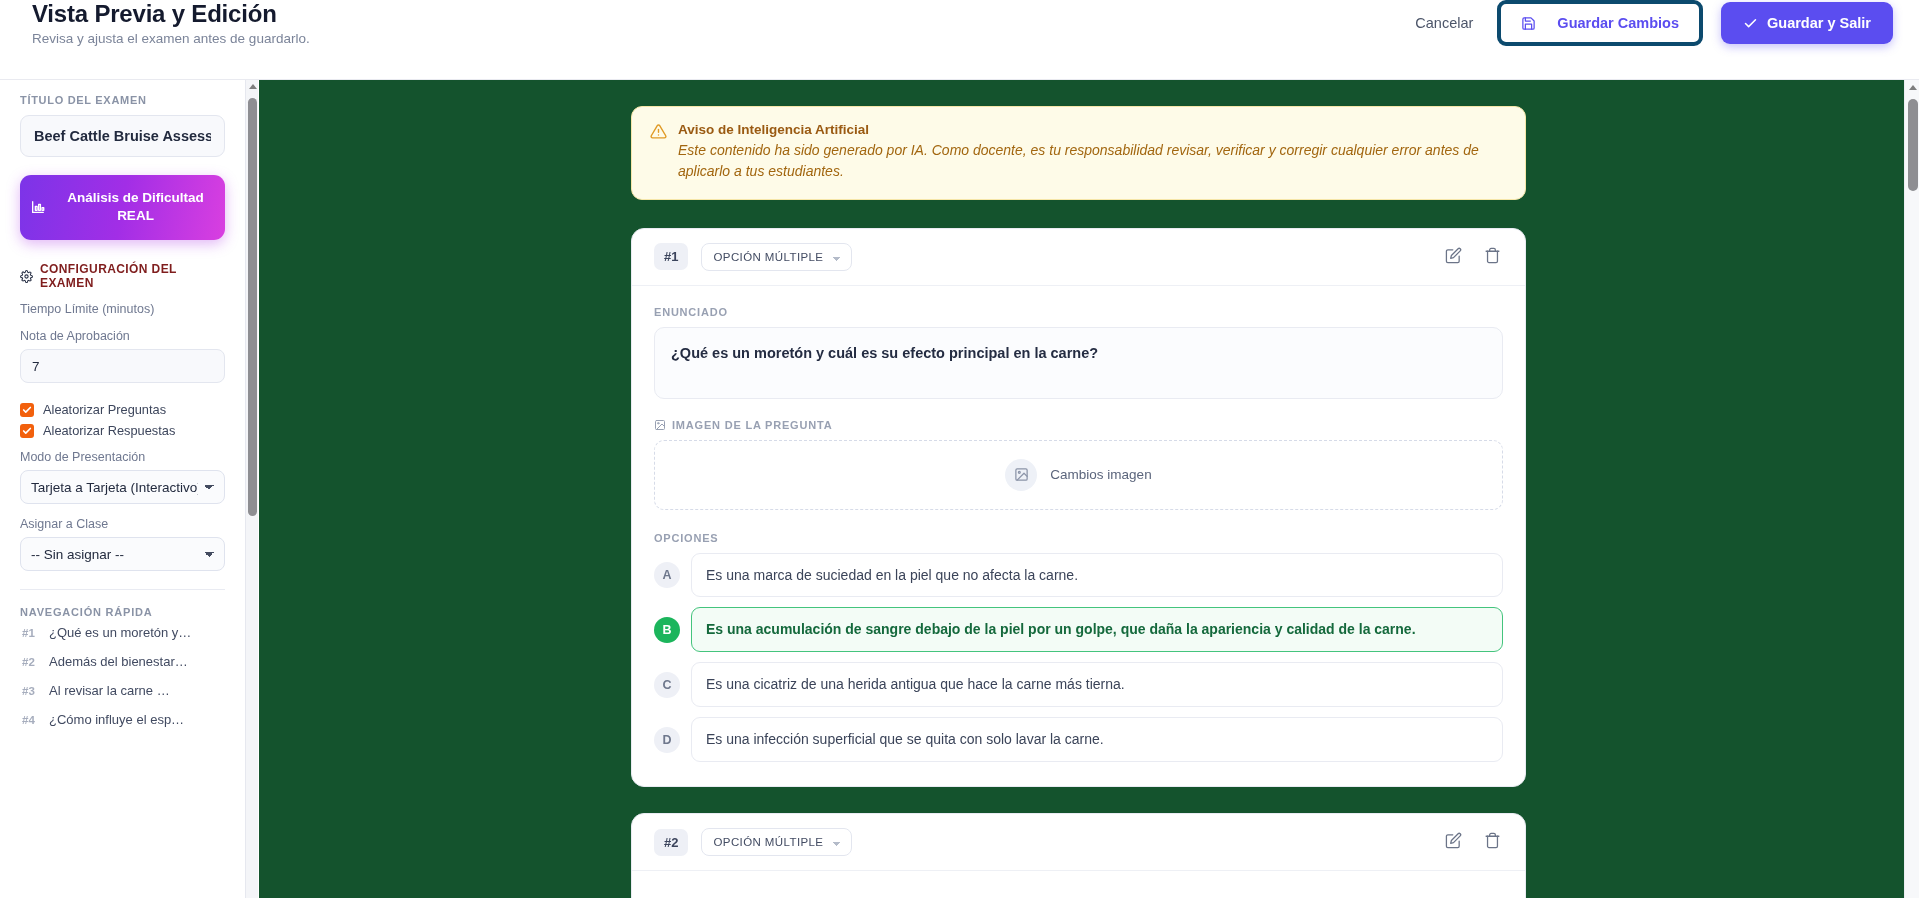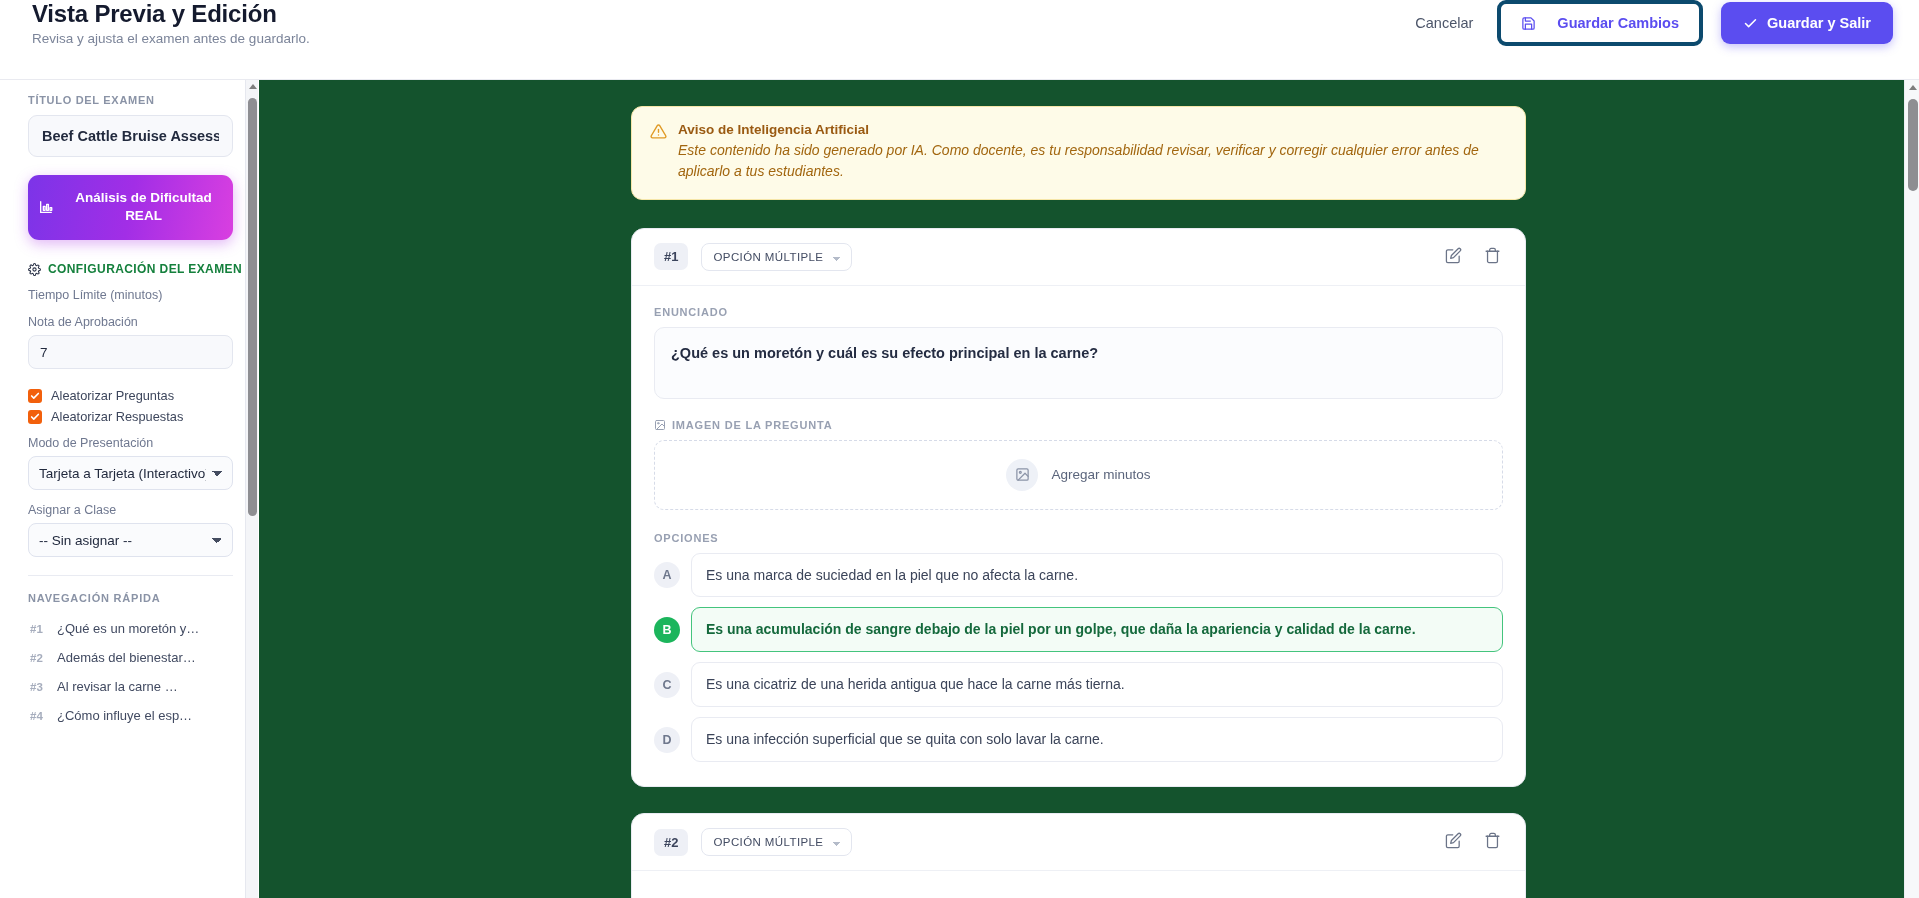--- a/index.html
+++ b/index.html
@@ -45,23 +45,23 @@
     border: none; background: #5b4df0; color: #ffffff;
     font-size: 14.5px; font-weight: bold; border-radius: 9px;
     padding: 13px 22px; cursor: pointer; font-family: inherit;
     white-space: nowrap;
     box-shadow: 0 3px 10px rgba(91,77,240,0.35);
   }
   .ico { display: inline-flex; align-items: center; justify-content: center; }
 
   
   .sidebar {
-    position: absolute; top: 80px; left: 8px; width: 258px; bottom: 0;
+    position: absolute; top: 80px; left: 0; width: 258px; bottom: 0;
     background: #ffffff;
-    border-right: 1px solid #6d28d9;
+    border-right: 5px solid #6d28d9;
     padding: 14px 20px 20px 20px;
     overflow: hidden;
   }
   .side-label {
     font-size: 11px; font-weight: bold; color: #8a93a6;
     letter-spacing: 0.7px; margin-bottom: 9px;
   }
   .title-input {
     width: 205px; height: 42px; border: 1px solid #e3e6ef;
     background: #f8f9fc; border-radius: 9px;
@@ -76,21 +76,21 @@
     font-size: 13.5px; line-height: 1.35; text-align: center;
     padding: 14px 10px 15px 10px;
     display: flex; align-items: center; gap: 10px;
     box-shadow: 0 4px 14px rgba(168,45,228,0.35);
   }
   .difficulty-btn .label { flex: 1; }
 
   .section-head {
     display: flex; align-items: center; gap: 7px;
     margin-top: 22px; margin-bottom: 12px;
-    font-size: 12px; font-weight: bold; color: #15803d; letter-spacing: 0.4px;
+    font-size: 12px; font-weight: bold; color: #7f1d1d; letter-spacing: 0.4px;
   }
   .field { margin-bottom: 13px; }
   .field-label { font-size: 12.5px; color: #6f7890; margin-bottom: 6px; display:block; }
   .field-input {
     width: 205px; height: 34px; border: 1px solid #e3e6ef; background: #f8f9fc;
     border-radius: 8px; padding: 0 11px; font-size: 13.5px; color: #222a3e;
     font-family: inherit; outline: none;
   }
   .check-row { display: flex; align-items: center; gap: 9px; margin-bottom: 6px; }
   .cb {
@@ -108,21 +108,21 @@
     background-image:
       linear-gradient(45deg, transparent 50%, #444c60 50%),
       linear-gradient(135deg, #444c60 50%, transparent 50%);
     background-position: calc(100% - 15px) 14px, calc(100% - 10px) 14px;
     background-size: 5px 5px, 5px 5px;
     background-repeat: no-repeat;
   }
   .divider { height: 1px; background: #e9ebf2; margin: 18px 0 16px 0; width: 205px; }
   .nav-label {
     font-size: 11px; font-weight: bold; color: #8a93a6;
-    letter-spacing: 0.8px; margin-bottom: 10px;
+    letter-spacing: 0.8px; margin-bottom: 0;
   }
   .nav-item {
     display: flex; align-items: baseline; gap: 9px;
     padding: 7px 2px; cursor: pointer; border-radius: 6px;
   }
   .nav-num { font-size: 11.5px; color: #a6adbd; font-weight: bold; flex: none; width: 18px; }
   .nav-text {
     font-size: 13px; color: #414a61; white-space: nowrap;
     overflow: hidden; text-overflow: ellipsis;
   }
@@ -426,21 +426,21 @@
             <span>IMAGEN DE LA PREGUNTA</span>
           </div>
           <div class="img-drop">
             <span class="img-circ">
               <svg width="15" height="15" viewBox="0 0 24 24" fill="none" stroke="#8b94a8" stroke-width="2" stroke-linecap="round" stroke-linejoin="round">
                 <rect x="3" y="3" width="18" height="18" rx="2" ry="2"></rect>
                 <circle cx="8.5" cy="8.5" r="1.5"></circle>
                   <polyline points="21 15 16 10 5 21"></polyline>
               </svg>
             </span>
-            <span class="img-drop-text">Agregar minutos</span>
+            <span class="img-drop-text">Cambios imagen</span>
           </div>
 
           <div class="sub-label" style="margin-top:22px">
             <span>OPCIONES</span>
           </div>
           <div class="opts">
             <div class="opt-row">
               <span class="opt-badge">A</span>
               <div class="opt-text">Es una marca de suciedad en la piel que no afecta la carne.</div>
             </div>

